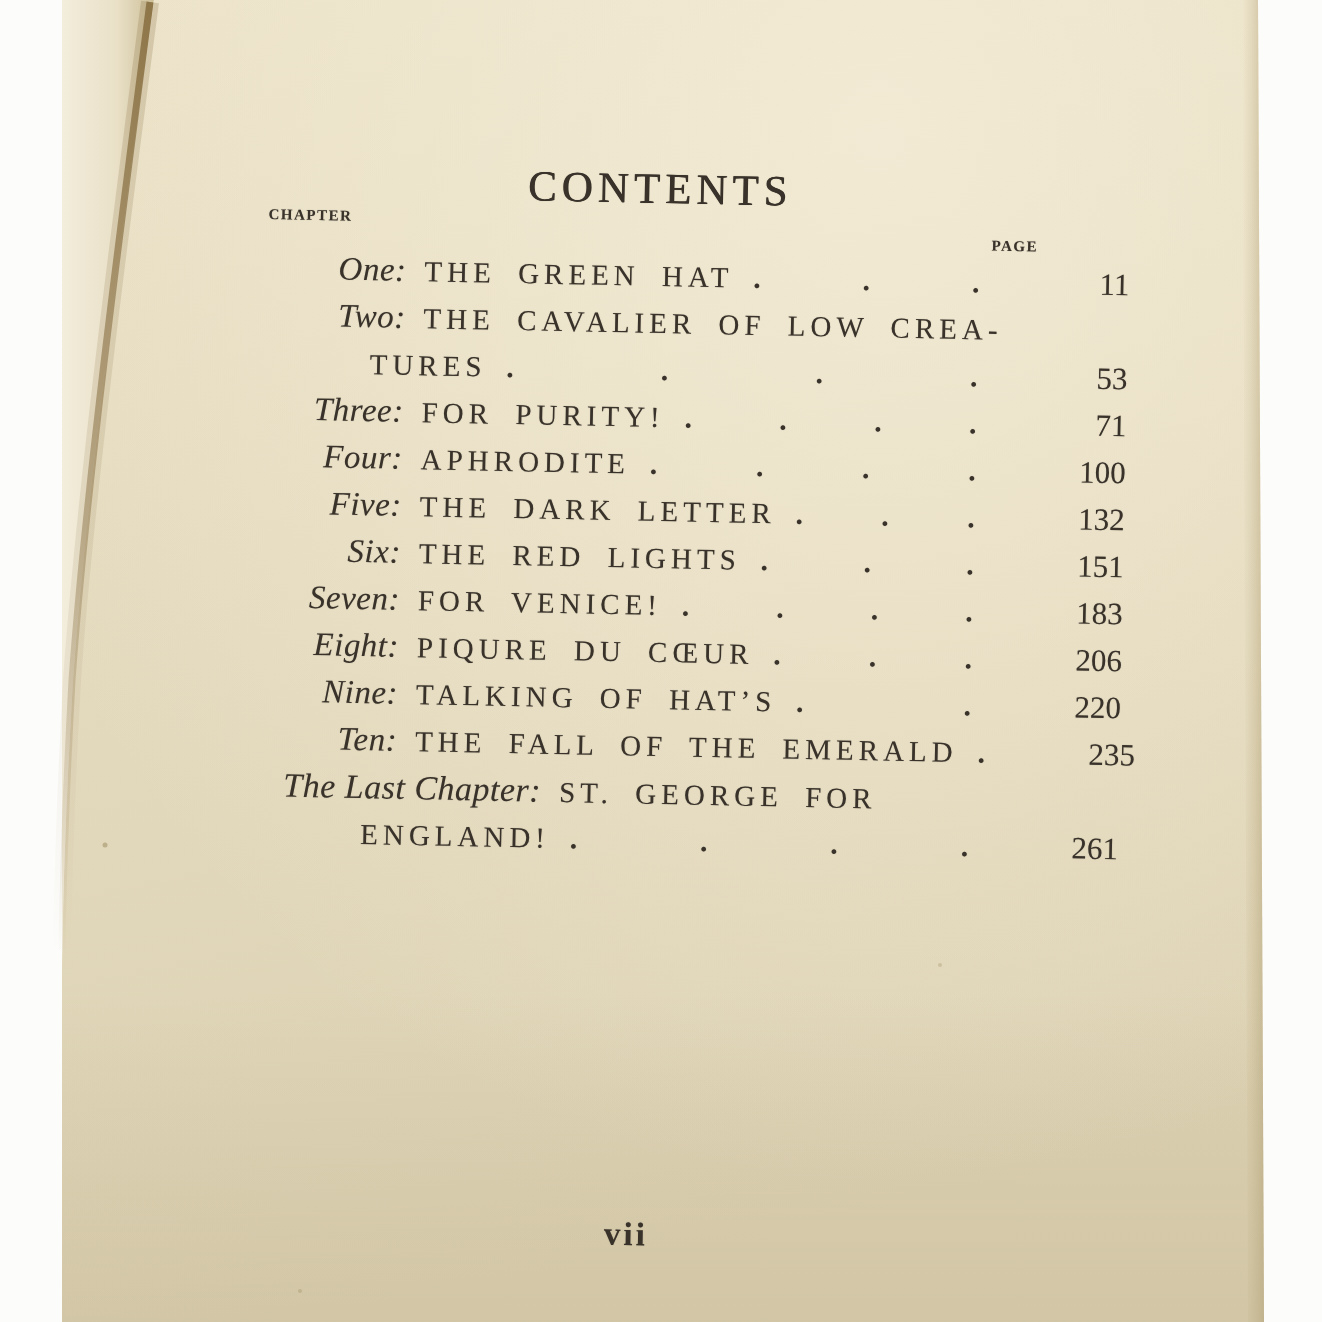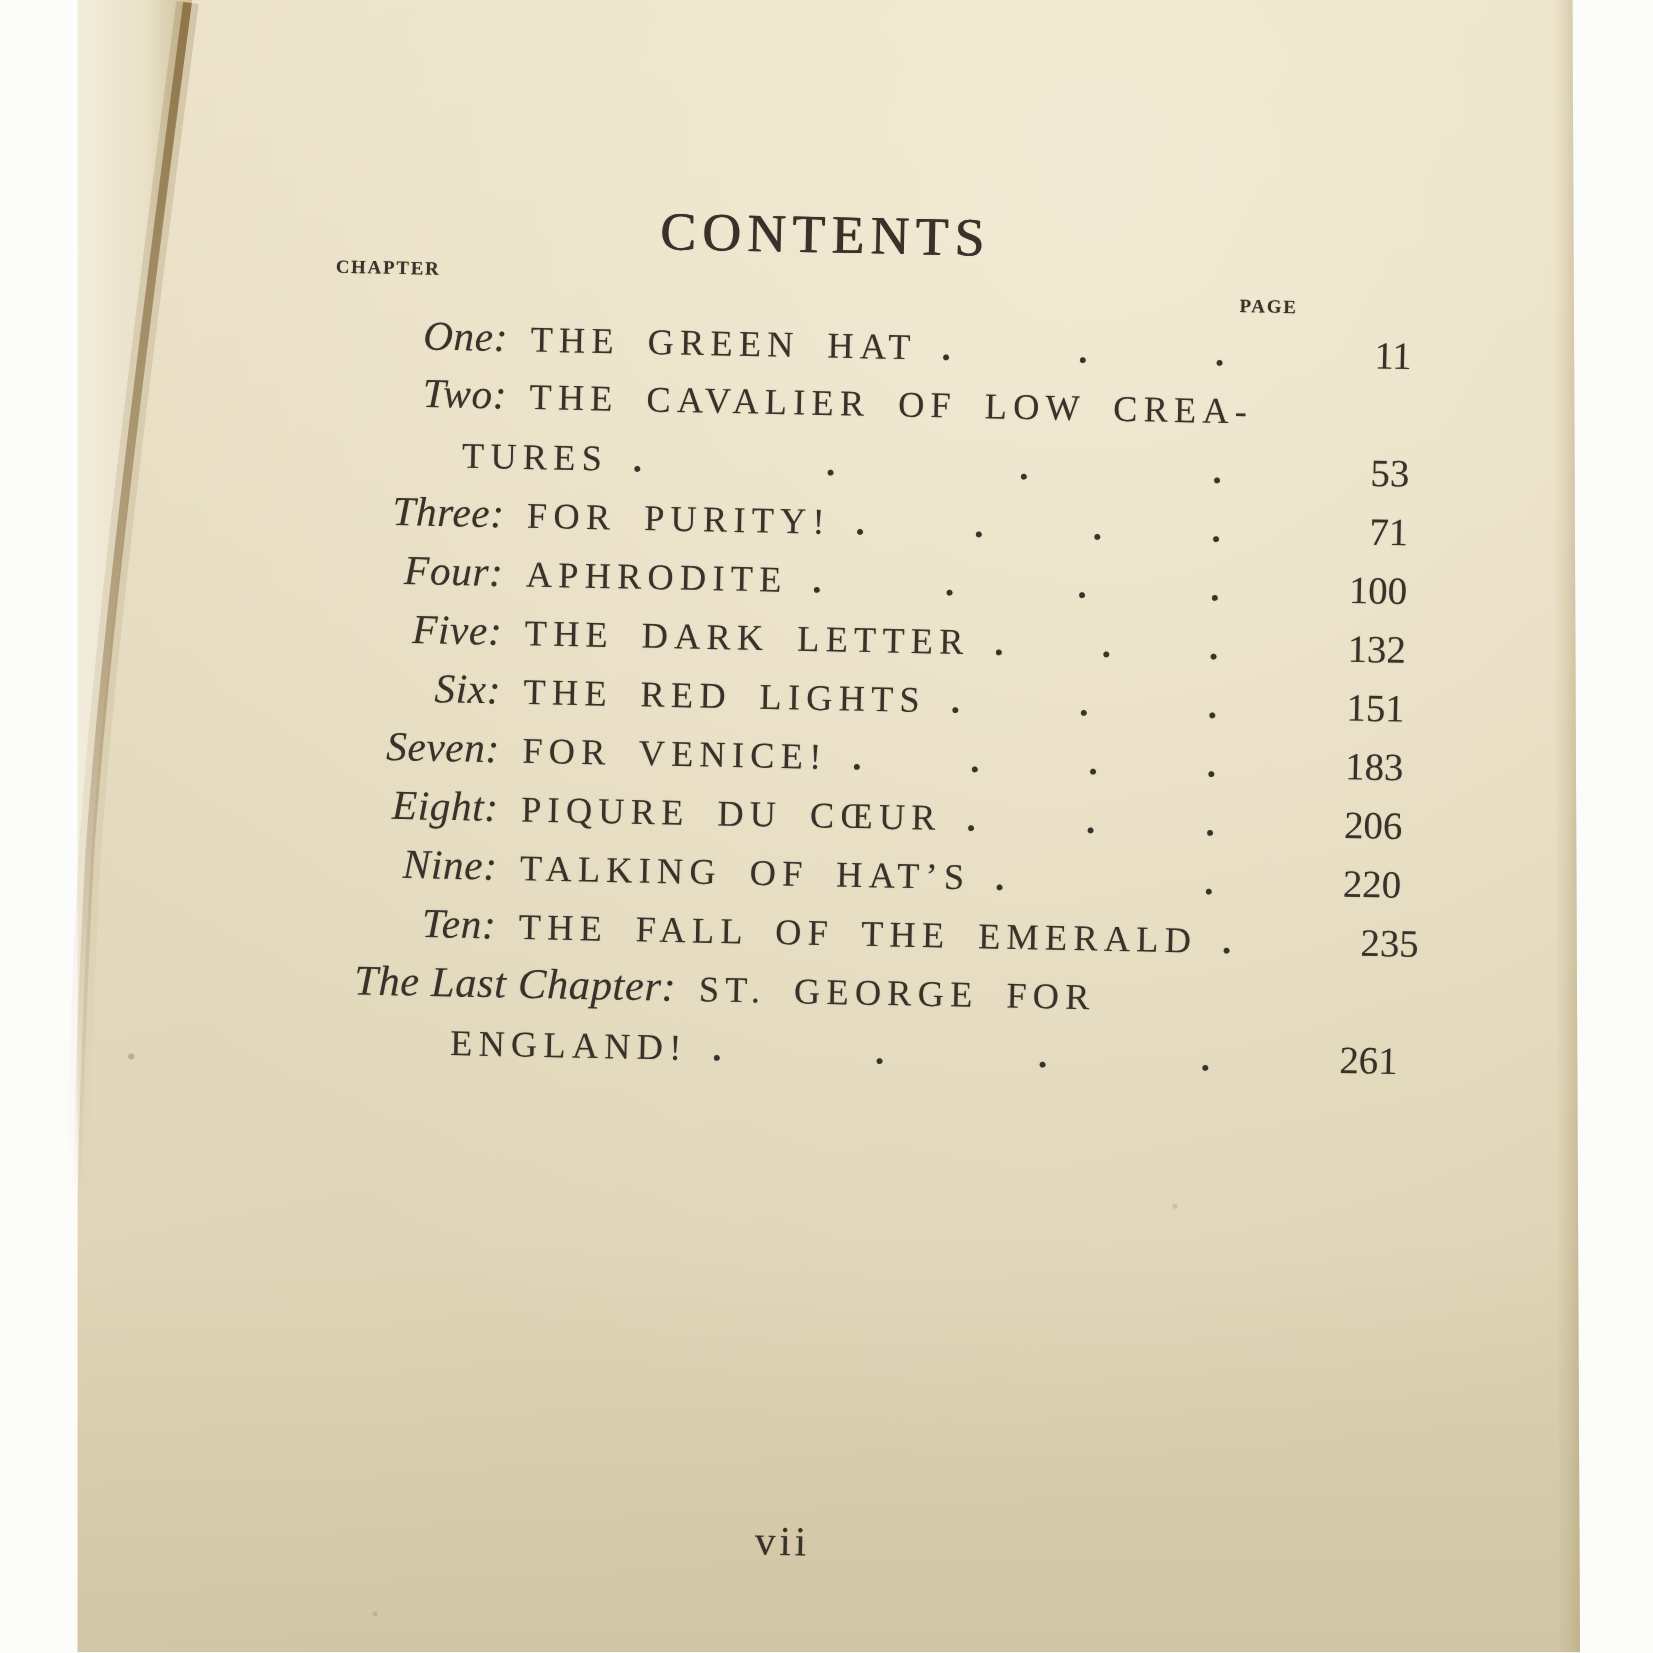--- a/index.html
+++ b/index.html
@@ -42,21 +42,21 @@
   .title{font-size:29px;letter-spacing:5px;word-spacing:10px;}
   .line2{padding-left:150px;}
   .dots{
     flex:1 1 auto;display:flex;justify-content:space-between;
     padding:0 58px 0 20px;font-size:29px;font-weight:bold;
   }
   .num{flex:0 0 92px;text-align:right;font-size:31px;}
 
   .folio{
     position:absolute;left:604px;top:1216px;
-    font-size:33px;font-weight:normal;letter-spacing:3px;
+    font-size:33px;font-weight:bold;letter-spacing:3px;
     color:var(--ink);transform:rotate(1deg);
     text-shadow:0 0 1px rgba(56,50,40,.4);
   }
 </style>
 </head>
 <body>
 
 <div class="photo">
 
   <svg class="bg-svg" viewBox="0 0 1322 1322" xmlns="http://www.w3.org/2000/svg" aria-hidden="true">

